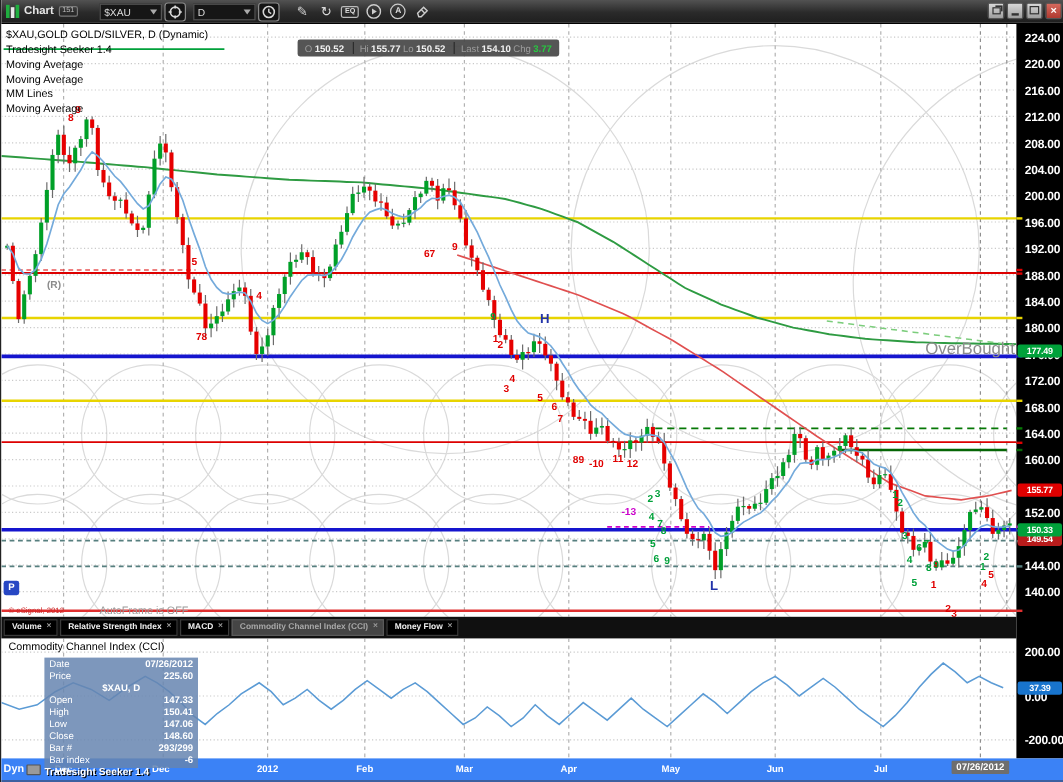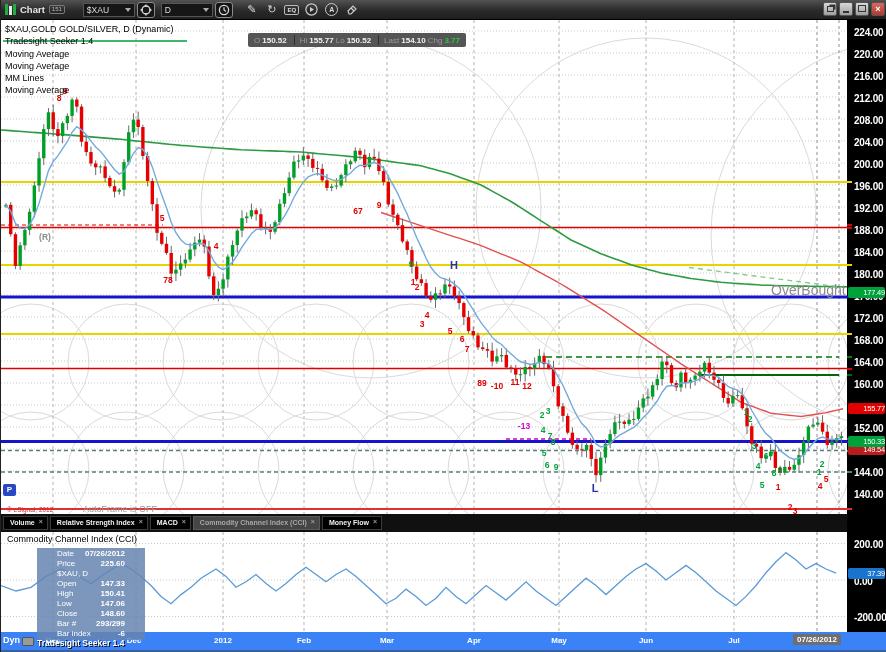--- a/index.html
+++ b/index.html
@@ -41,22 +41,22 @@
   #ohlcbar{position:absolute;left:247px;top:33px;z-index:12;height:14px;display:flex;align-items:center;
     background:rgba(72,72,72,.93);border-radius:2px;padding:0 6px;font-size:8px;color:#9c9c9c;white-space:nowrap}
   #ohlcbar b{color:#f2f2f2;font-weight:bold;margin:0 2px}
   #ohlcbar .sep{border-left:1px solid #2c2c2c;height:10px;margin:0 5px}
   #ohlcbar .chgval{color:#27c840;font-weight:bold;margin-left:2px}
 
   
   #axis{position:absolute;left:846px;top:20px;width:40px;height:612px;background:#000;z-index:20}
   .tick{position:absolute;left:7px;color:#fff;font-size:10px;font-weight:bold;letter-spacing:-.2px}
   .tickmark{position:absolute;left:0;width:5px;height:2px}
-  .tag{position:absolute;left:1px;width:37px;height:11px;border-radius:2px;color:#fff;font-size:7.5px;font-weight:normal;
-    text-align:right;line-height:11px;letter-spacing:-.2px}
+  .tag{position:absolute;left:1px;width:37px;height:11px;border-radius:2px;color:#fff;font-size:7.5px;font-weight:bold;
+    text-align:center;line-height:11px;letter-spacing:-.2px}
   .tag:before{content:"";position:absolute;left:-4px;top:2.5px;border-top:3px solid transparent;border-bottom:3px solid transparent}
 
   
   .chtext{position:absolute;z-index:12;white-space:nowrap}
   #overbought{left:770px;top:282px;width:75px;overflow:hidden;color:#8c8c8c;font-size:14px}
   #autoframe{left:82px;top:504px;color:#9a9a9a;font-size:9px}
   #copyright{left:6px;top:506px;color:#cc2a2a;font-size:6.5px}
   #pbadge{left:2px;top:484px;width:13px;height:12px;background:#2747c4;border-radius:2px;color:#fff;
     font-size:8px;font-weight:bold;text-align:center;line-height:12px}
 
@@ -75,25 +75,25 @@
   .tlabel{position:absolute;top:4px;transform:translateX(-50%);color:#fff;font-size:8px;font-weight:bold}
   #thighlight{position:absolute;top:2px;transform:translateX(-50%);background:#6e6e6e;color:#fff;
     font-size:8px;font-weight:bold;padding:1px 4px;border-radius:1px}
   #dynlabel{position:absolute;left:2px;top:3px;color:#fff;font-size:9px;font-weight:bold}
   #dynbadge{position:absolute;left:21px;top:5px;width:12px;height:9px;background:#9a9a9a;border:1px solid #555;border-radius:1px}
   #studylabel{position:absolute;left:36px;top:6px;color:#fff;font-size:8.5px;font-weight:bold;text-shadow:1px 1px 0 #000}
 
   #bottomedge{position:absolute;left:0;top:650px;width:886px;height:2px;background:#3c5fa0;z-index:30}
 
   
-  #tooltip{position:absolute;left:36px;top:548px;width:108px;height:92px;z-index:45;
-    background:rgba(102,133,176,.85);color:#fff;font-size:8px;padding:1px 20px}
+  #tooltip{position:absolute;left:36px;top:548px;width:128px;height:92px;z-index:45;
+    background:rgba(102,133,176,.85);color:#fff;font-size:8px;padding:1px 4px}
   #tooltip .row{display:flex;justify-content:space-between;line-height:10px}
   #tooltip .row b{font-weight:bold}
-  #tooltip .ttitle{text-align:left;font-weight:normal;line-height:10px}
+  #tooltip .ttitle{text-align:center;font-weight:bold;line-height:10px}
 </style>
 </head>
 <body>
 
 <div id="win">
 
   <div id="titlebar">
     <span id="appicon">
         <i></i>
         <i></i>

